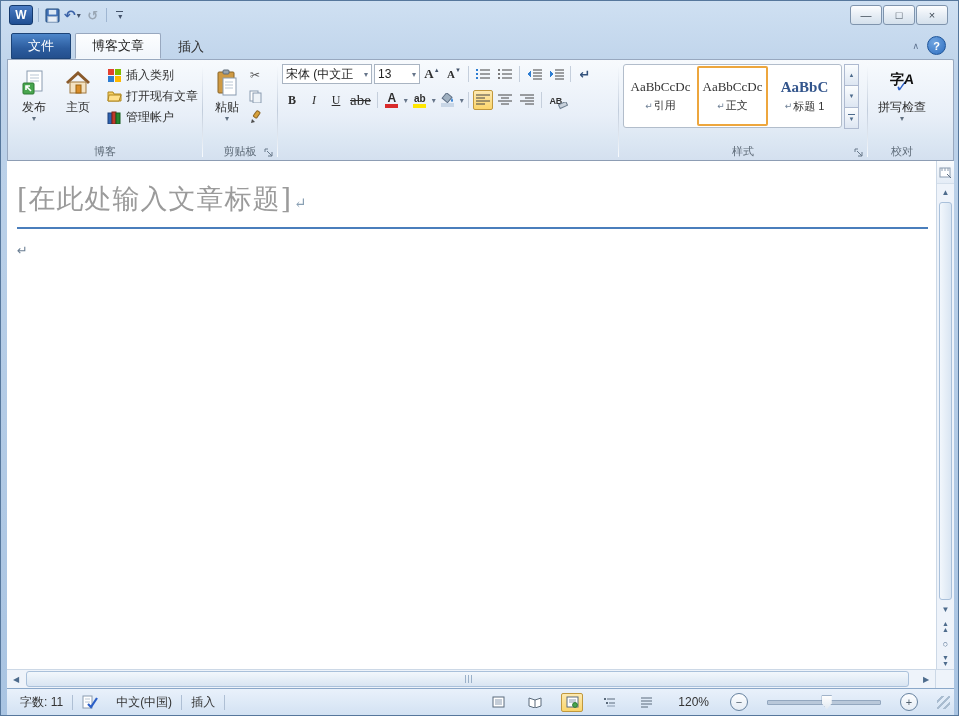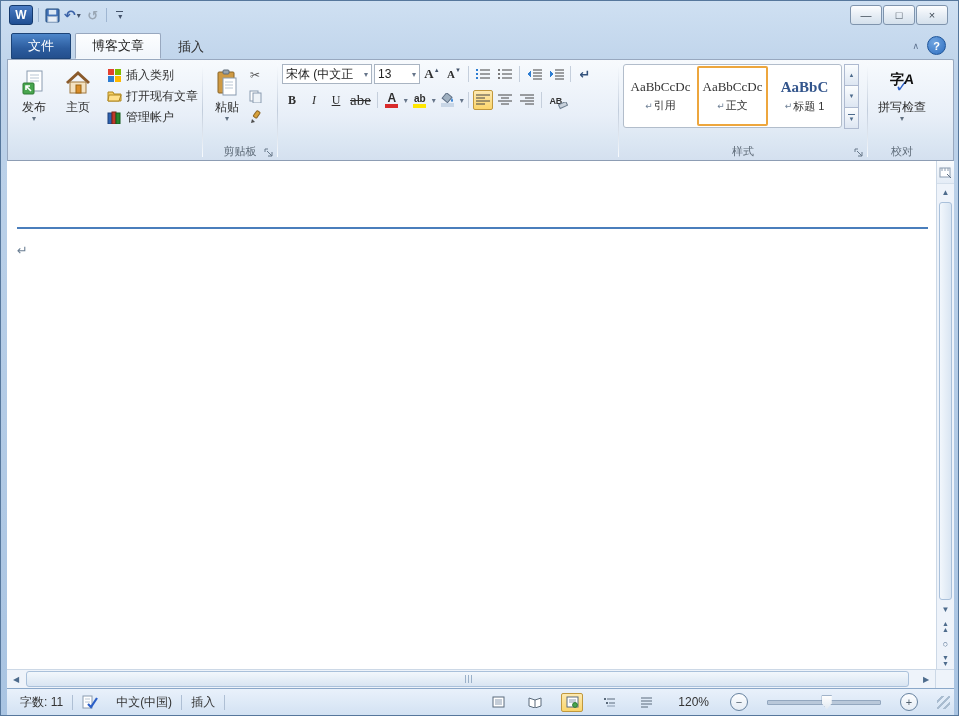--- a/index.html
+++ b/index.html
@@ -246,20 +246,21 @@
               <svg width="14" height="13" viewBox="0 0 14 13">
                 <rect x="1" y="2" width="4" height="11" fill="#2d62b0" stroke="#1c3f78"></rect>
                 <rect x="5" y="1" width="4" height="12" fill="#c0392b" stroke="#7e2318"></rect>
                 <rect x="9" y="2" width="4" height="11" fill="#27862f" stroke="#155a1c"></rect>
               </svg>
             </span>
             <span>管理帐户</span>
           </div>
         </div>
       </div>
+      <div class="glabel">博客</div>
     </div>
 
     <div class="gsep"></div>
 
     <div class="group" style="width:72px;">
       <div class="gbody">
         <div class="bigbtn" style="width:40px;">
           <div class="bico">
             <svg width="22" height="28" viewBox="0 0 22 28">
               <rect x="2" y="3" width="16" height="21" rx="1" fill="#cf9a43" stroke="#8a6426"></rect>
@@ -499,20 +500,23 @@
           <span class="blabel">拼写检查</span>
           <span class="bcaret">▾</span>
         </div>
       </div>
       <div class="glabel">校对</div>
     </div>
   </div>
 
   <div class="main">
     <div class="doc">
+      <div class="doc-title">
+        <span>[在此处输入文章标题]</span><span class="pm">↵</span>
+      </div>
       <div class="rule"></div>
       <div class="bodymark">↵</div>
     </div>
     <div class="vscroll">
       <div class="rulerbtn">
         <svg width="13" height="13" viewBox="0 0 13 13">
           <rect x="1" y="2" width="10" height="9" fill="#fff" stroke="#8a9bb0"></rect>
           <line x1="3" y1="2" x2="3" y2="5" stroke="#8a9bb0"></line>
             <line x1="6" y1="2" x2="6" y2="5" stroke="#8a9bb0"></line>
           <line x1="9" y1="2" x2="9" y2="5" stroke="#8a9bb0"></line>

